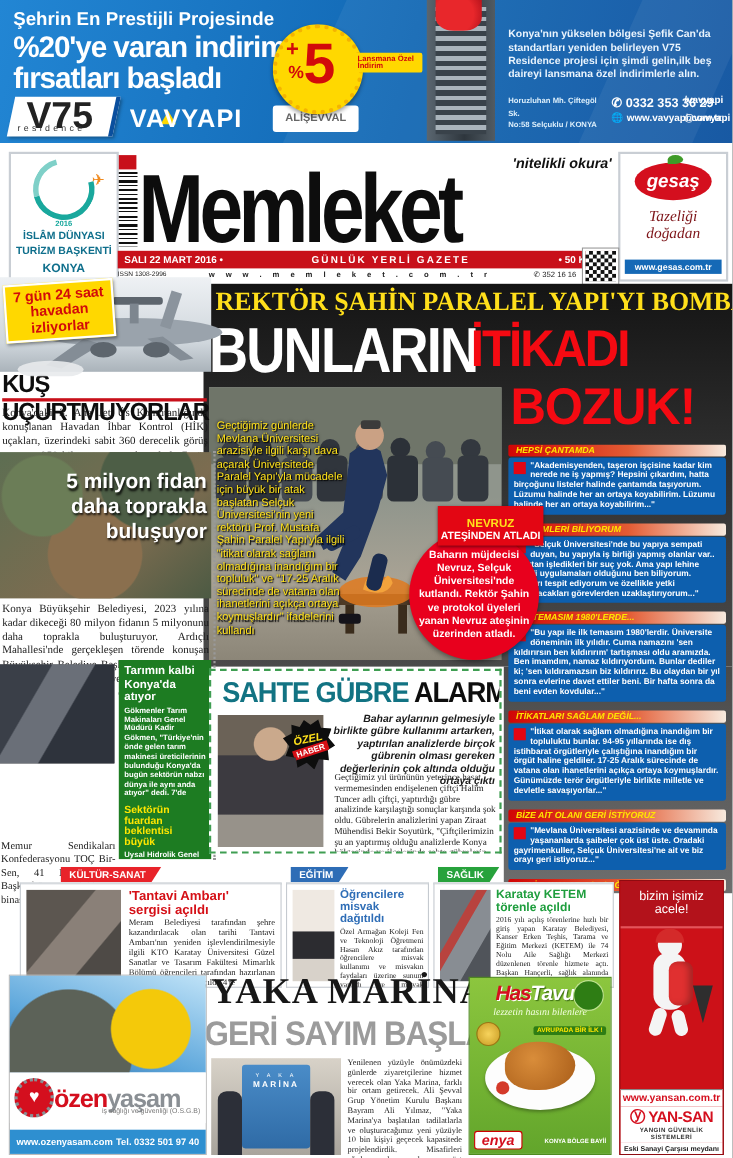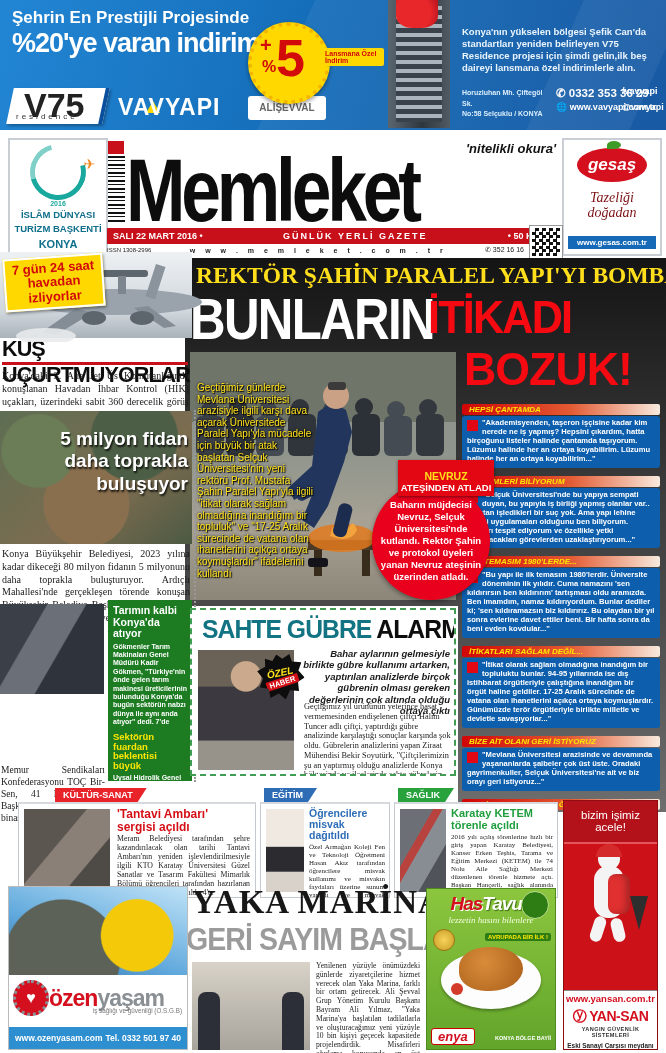--- a/index.html
+++ b/index.html
@@ -211,20 +211,21 @@
 <body>
 
 <div id="page">
 
   <div id="topad" class="abs">
     <div class="stripe" style="left:300px;top:-80px;"></div>
     <div class="stripe" style="left:560px;top:-60px;"></div>
   </div>
   <div class="abs ad-l1">Şehrin En Prestijli Projesinde</div>
   <div class="abs ad-l2">%20'ye varan indirim</div>
+  <div class="abs ad-l3">fırsatları başladı</div>
   <div class="abs v75box"></div>
   <div class="abs v75t">V75</div>
   <div class="abs v75r">residence</div>
   <div class="abs vavtri"></div>
   <div class="abs vav">VAVYAPI</div>
   <div class="abs alis">ALİŞEVVAL</div>
   <div class="abs badge5">
     <span class="plus">+</span>
     <span class="pct">%</span>
     <span class="five">5</span>
@@ -415,20 +416,24 @@
     <div class="sph" style="width:46px;background:linear-gradient(120deg,#6c7076 0 35%,#b8433e 36% 45%,#888d93 46% 70%,#50545a 71%);"></div>
     <div style="margin-left:56px;margin-right:4px;">
       <div class="shead" style="color:#1f9e3e;font-size:11px;">Karatay KETEM törenle açıldı</div>
       <div class="sbody" style="font-size:6.9px;">2016 yılı açılış törenlerine hızlı bir giriş yapan Karatay Belediyesi, Kanser Erken Teşhis, Tarama ve Eğitim Merkezi (KETEM) ile 74 Nolu Aile Sağlığı Merkezi düzenlenen törenle hizmete açtı. Başkan Hançerli, sağlık alanında çalışmaların devam edeceğini kaydetti. 13'te</div>
     </div>
   </div>
 
   <div class="abs yaka-h1">YAKA MARİNA'DA</div>
   <div class="abs yaka-h2">GERİ SAYIM BAŞLADI</div>
   <div id="marinaph" class="abs">
+    <div class="mboard">
+      <div class="b1">Y A K A</div>
+      <div class="b2">MARİNA</div>
+    </div>
     <div class="msil" style="left:6px;"></div>
     <div class="msil" style="right:6px;"></div>
   </div>
   <div class="abs yaka-b">Yenilenen yüzüyle önümüzdeki günlerde ziyaretçilerine hizmet verecek olan Yaka Marina, farklı bir ortam getirecek. Ali Şevval Grup Yönetim Kurulu Başkanı Bayram Ali Yılmaz, "Yaka Marina'ya başlatılan tadilatlarla ve oluşturacağımız yeni yüzüyle 10 bin kişiyi geçecek kapasitede projelendirdik. Misafirleri ağırlama konusunda en üst seviyede ne yapmak gerekiyorsa elimizden geleni yapacağız" dedi. 2'de</div>
 
   <div id="ozen" class="abs">
     <div id="ozenph"></div>
     <div class="ozen-band">
       <div class="ozen-logo">♥</div>
       <span class="ozen-n1">özen</span>

